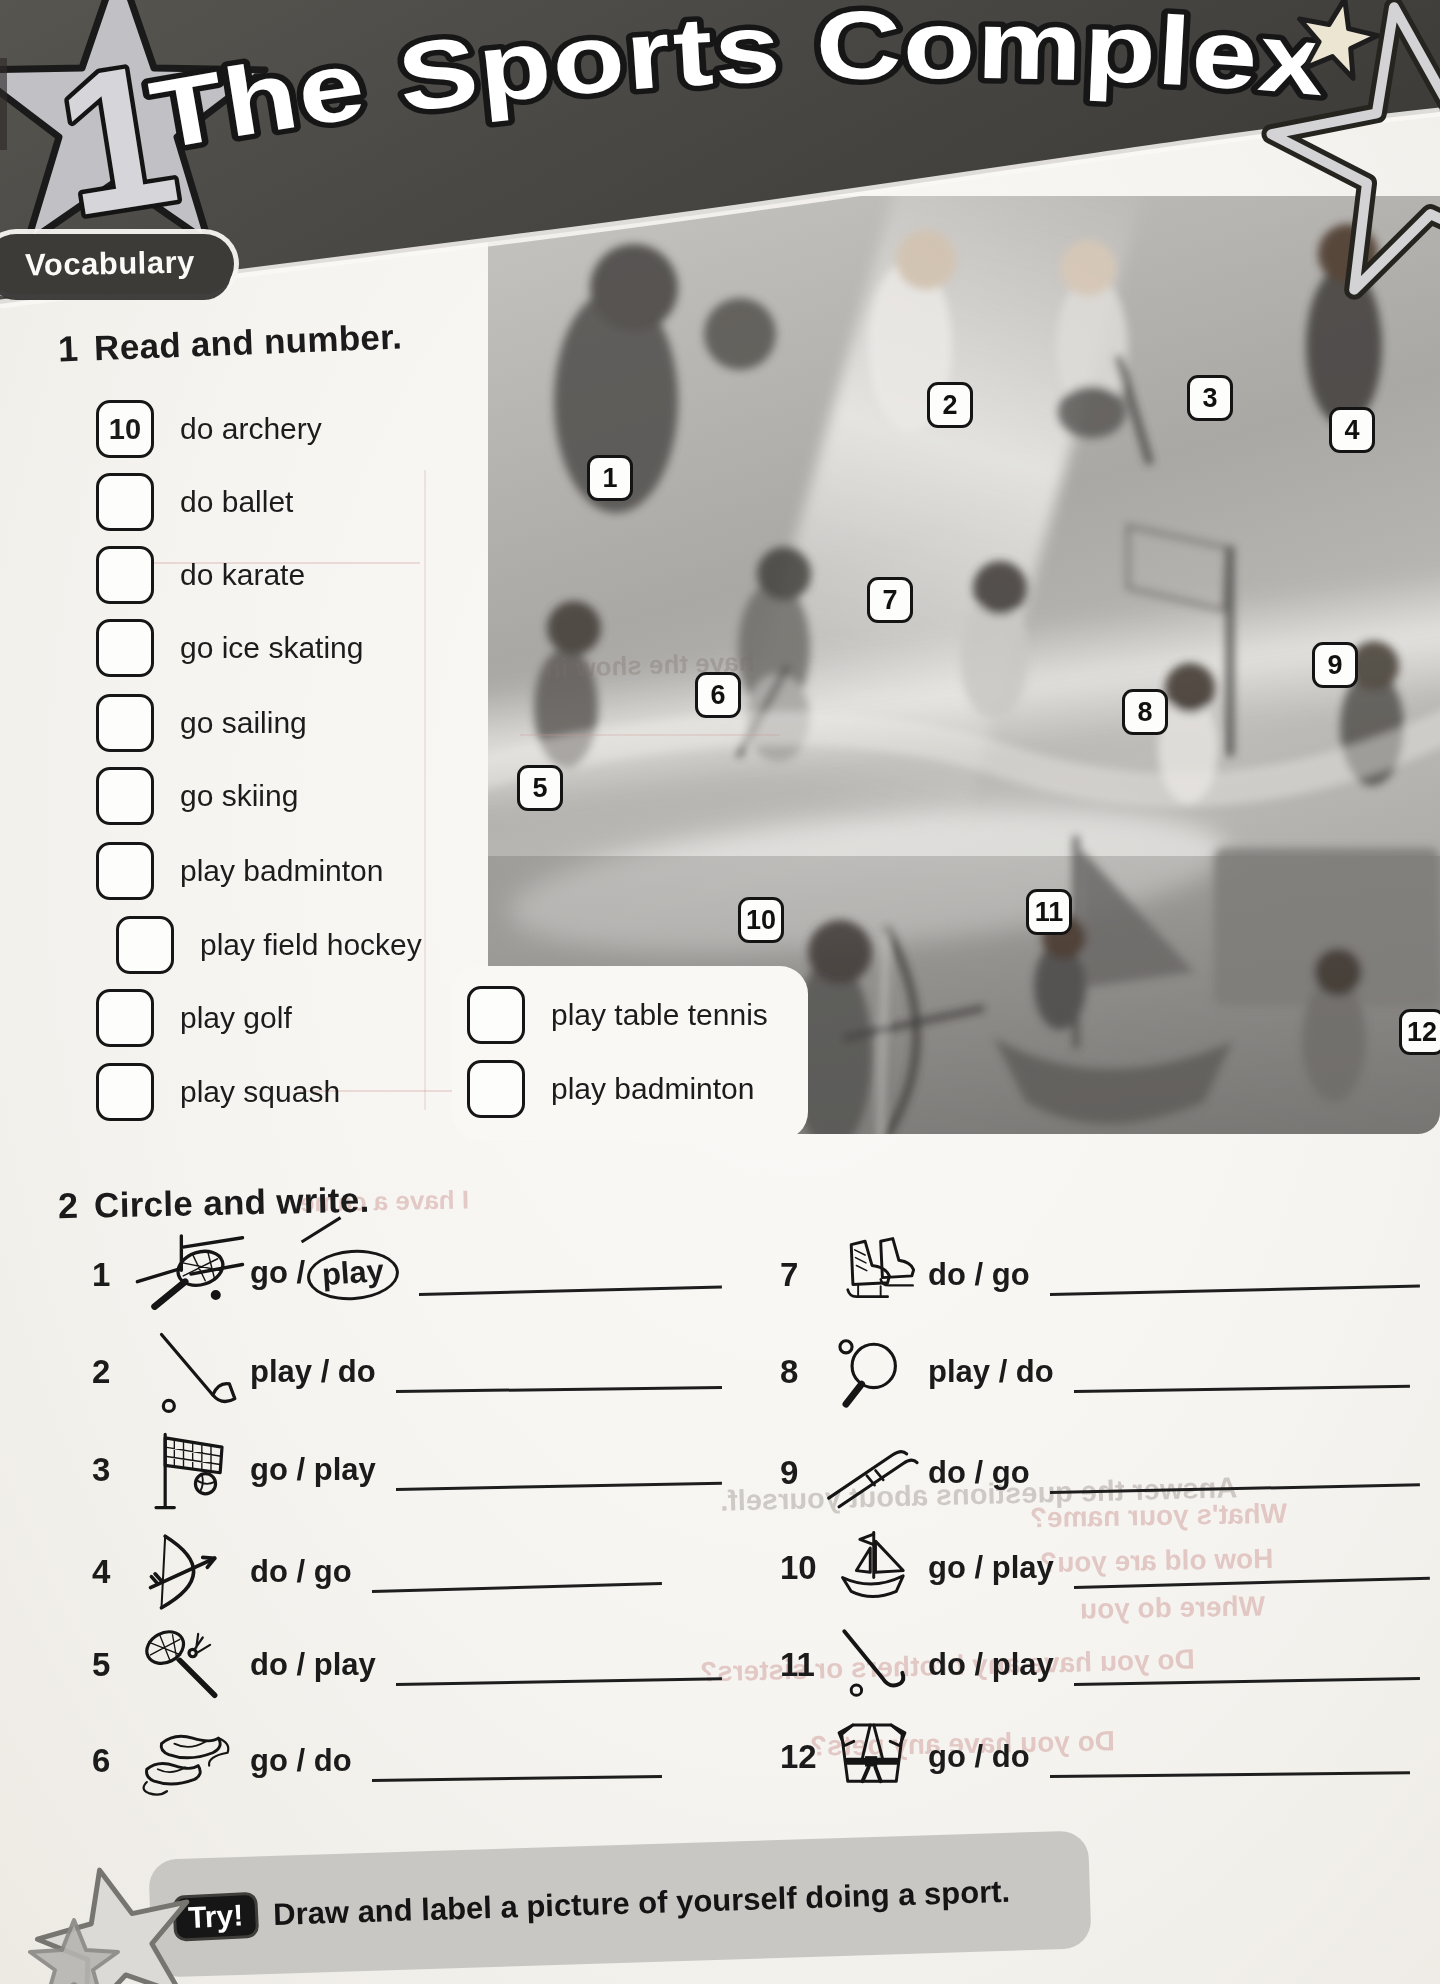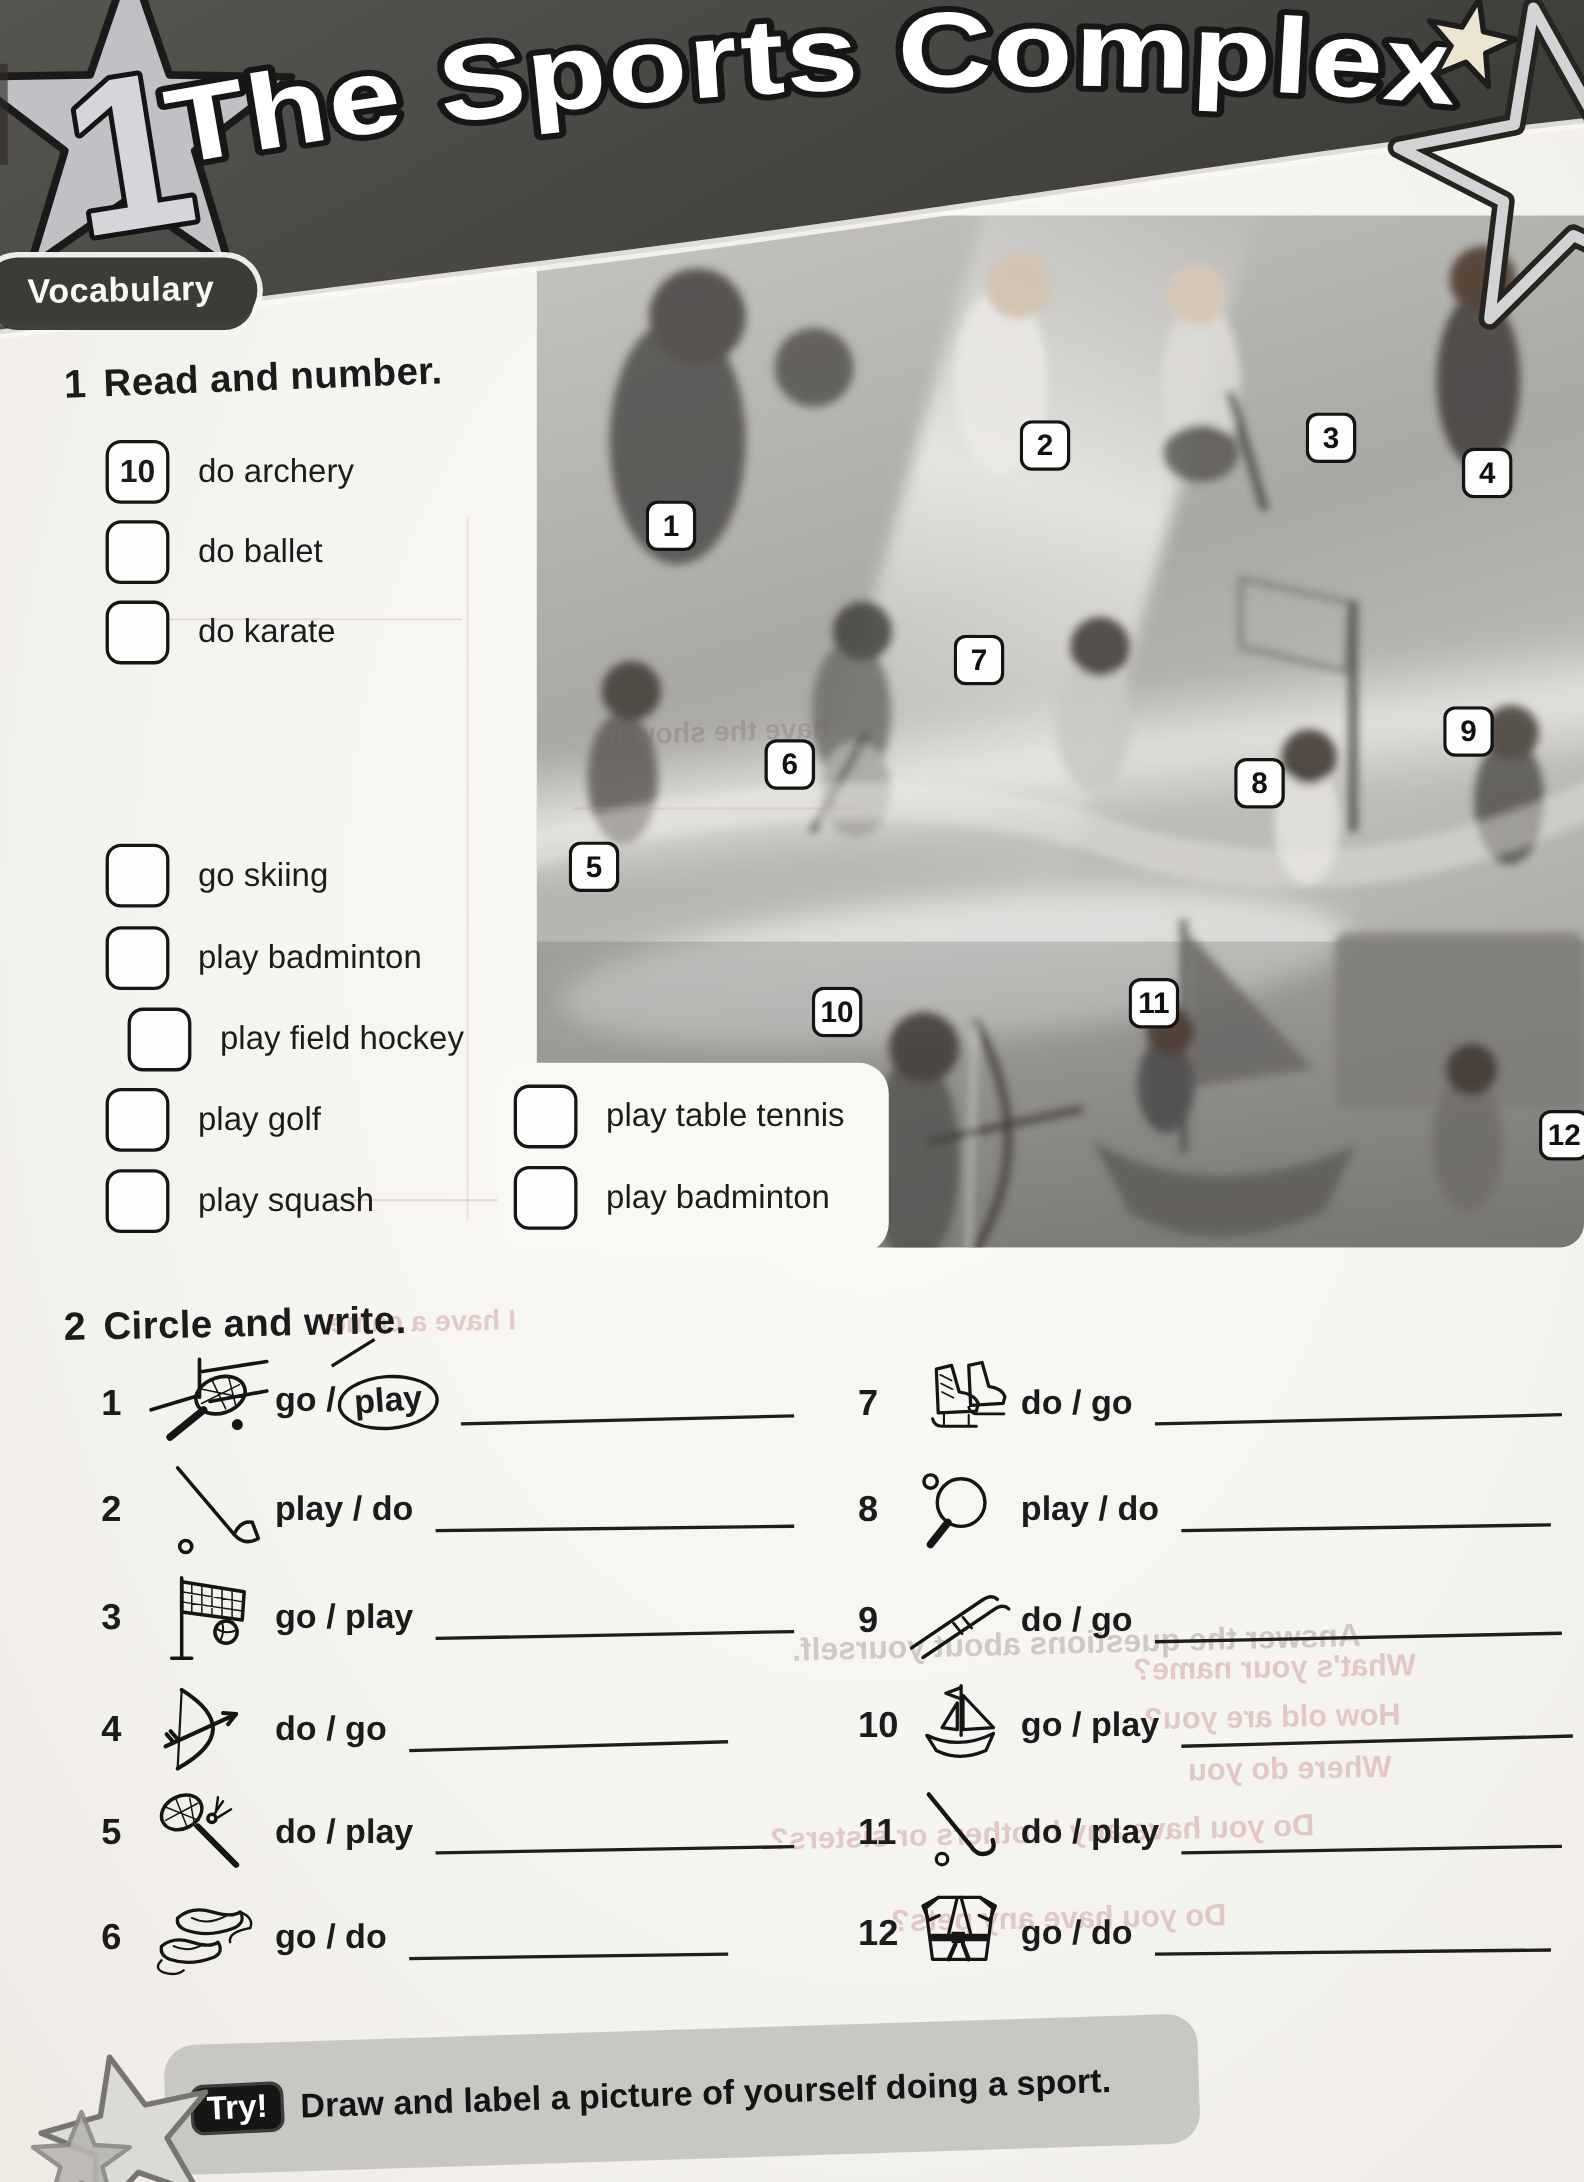--- a/index.html
+++ b/index.html
@@ -191,20 +191,32 @@
     <div class="ckbox">
         <span></span>
       </div>
     <span class="lbl">do ballet</span>
   </div>
   <div class="ck-row" style="left:96px;top:546px;">
     <div class="ckbox">
         <span></span>
       </div>
     <span class="lbl">do karate</span>
+  </div>
+  <div class="ck-row" style="left:96px;top:619px;">
+    <div class="ckbox">
+        <span></span>
+      </div>
+    <span class="lbl">go ice skating</span>
+  </div>
+  <div class="ck-row" style="left:96px;top:694px;">
+    <div class="ckbox">
+        <span></span>
+      </div>
+    <span class="lbl">go sailing</span>
   </div>
   <div class="ck-row" style="left:96px;top:767px;">
     <div class="ckbox">
         <span></span>
       </div>
     <span class="lbl">go skiing</span>
   </div>
   <div class="ck-row" style="left:96px;top:842px;">
     <div class="ckbox">
         <span></span>

